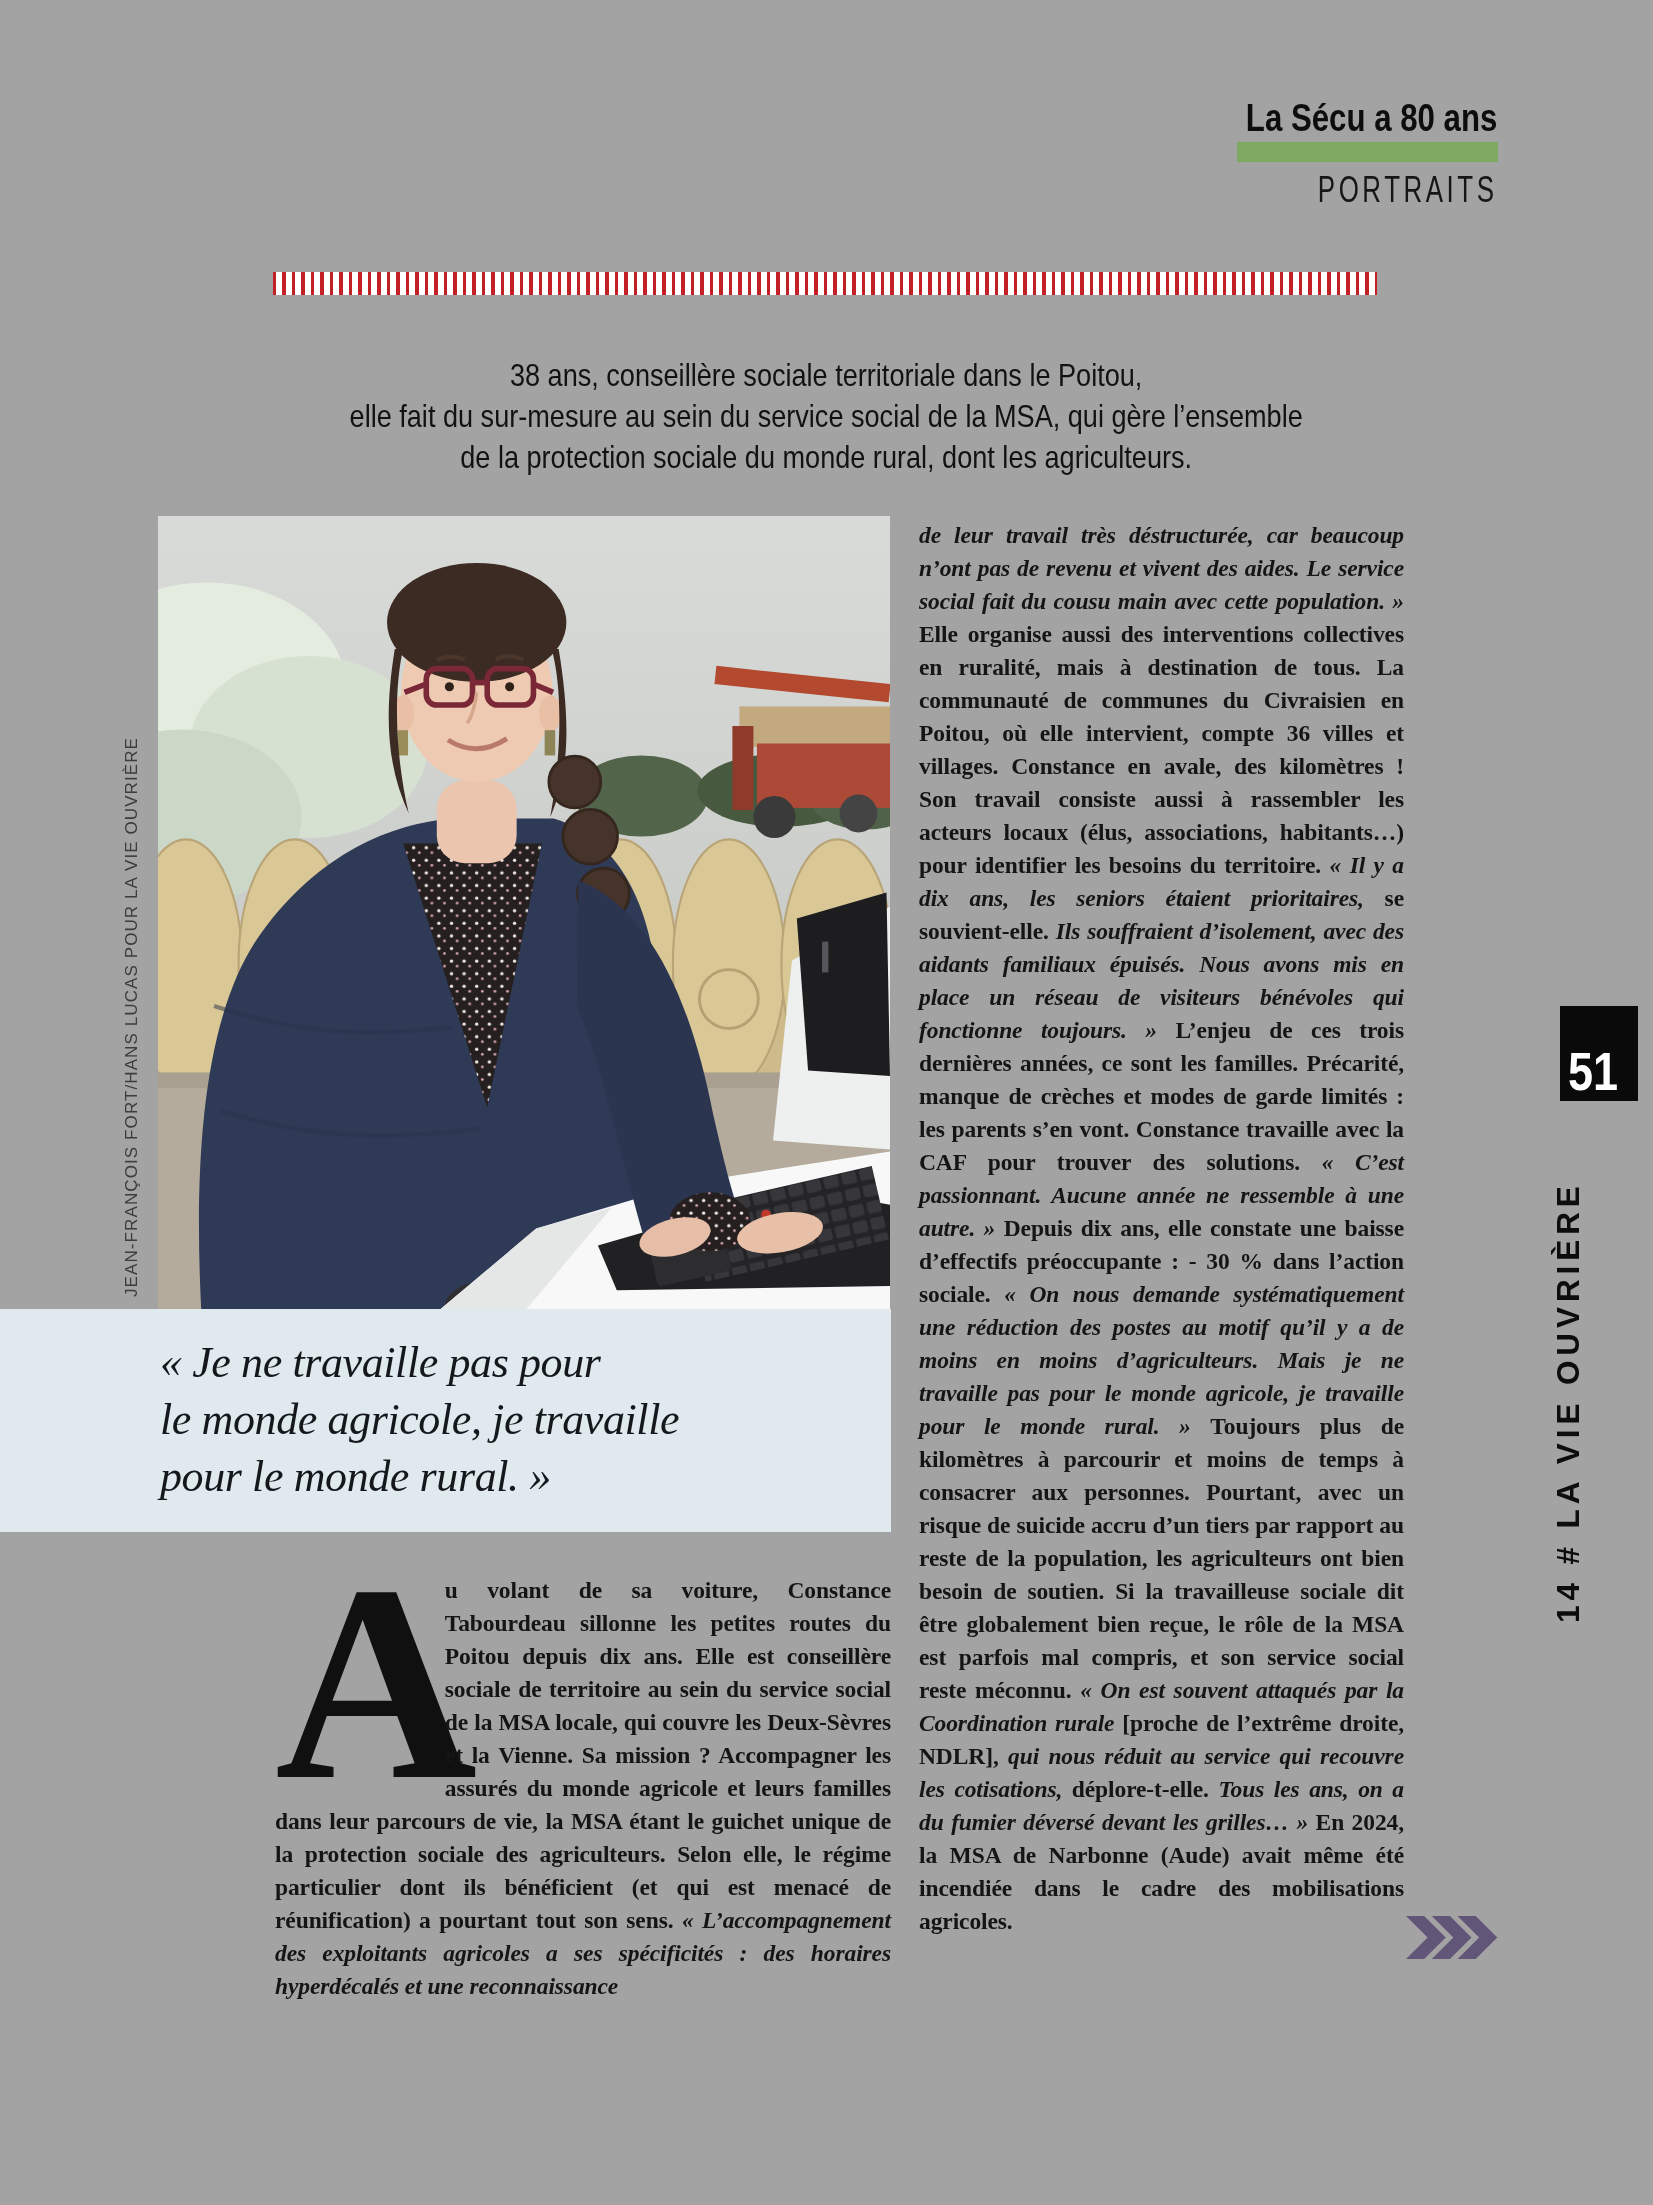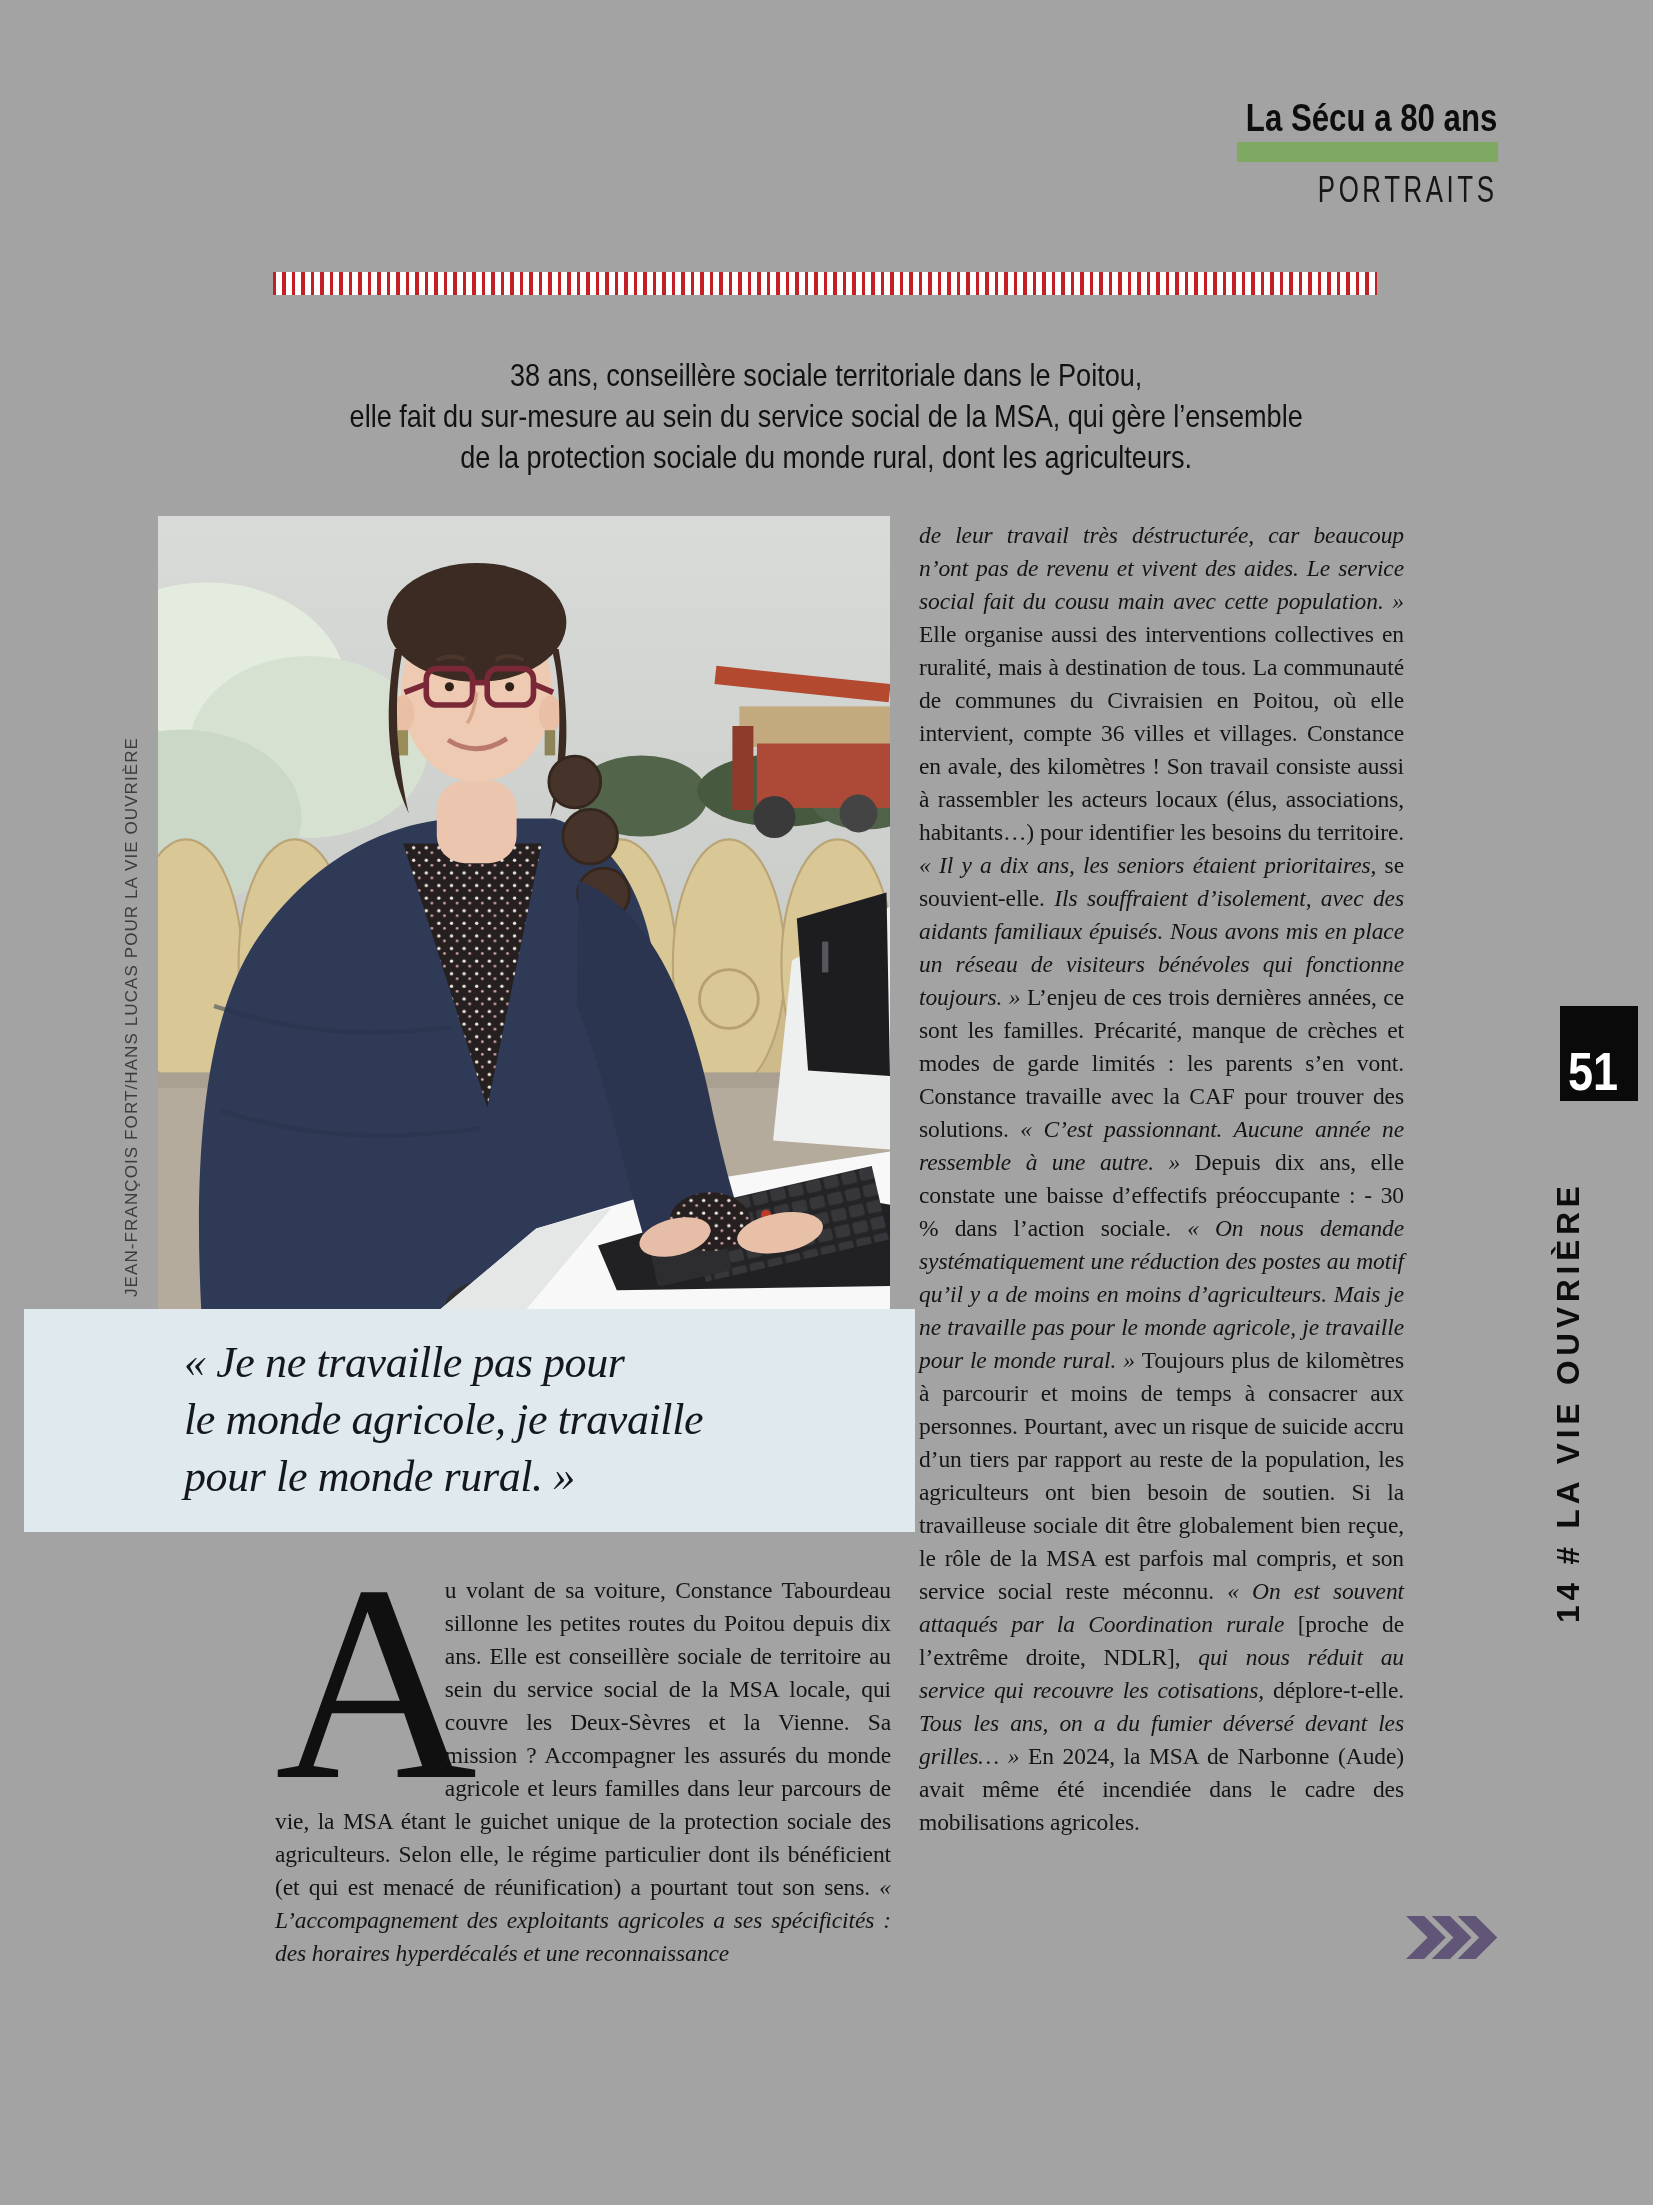--- a/index.html
+++ b/index.html
@@ -33,26 +33,26 @@
     line-height:41px;white-space:pre-line;transform:scaleX(.86);transform-origin:50% 0;color:#121212;}
   
   .photo{position:absolute;left:158px;top:516px;width:732px;height:798px;margin:0;overflow:hidden;}
   .photo svg{display:block;width:100%;height:100%;}
   .credit{position:absolute;left:118px;top:833px;height:464px;width:28px;
     font-family:"Liberation Sans",sans-serif;font-size:17px;letter-spacing:1.1px;color:#3c3c3c;
     writing-mode:vertical-rl;transform:rotate(180deg);white-space:nowrap;
     display:flex;align-items:center;justify-content:flex-start;}
   
   .quote-block{position:absolute;left:0;top:1309px;width:891px;height:223px;
-    background:var(--quote-bg,#dfe9ee);margin-left:24px;}
+    background:var(--quote-bg,#dfe9ee);}
   .quote{position:absolute;left:160px;top:25px;font-style:italic;font-size:44px;line-height:57px;
     color:#14181c;white-space:pre-line;letter-spacing:-0.4px;}
   
   .col{position:absolute;font-size:23.5px;line-height:33px;text-align:justify;
-    letter-spacing:-0.1px;color:#151515;hyphens:auto;}
+    letter-spacing:-0.1px;color:#151515;hyphens:auto;font-weight:bold;}
   .col .it{font-style:italic;}
   .col-left{left:275px;top:1574px;width:616px;height:462px;}
   .col-right{left:919px;top:519px;width:485px;height:1464px;}
   .dropcap{float:left;font-size:280px;line-height:0.70;width:160px;margin:11.2px 9.8px 0 0;
     color:#101010;text-align:left;}
   
   .pagenum-box{position:absolute;left:1560px;top:1006px;width:78px;height:95px;background:#0a0a0a;}
   .pagenum{position:absolute;left:8.4px;bottom:2.8px;color:#ffffff;font-family:"Liberation Sans",sans-serif;
     font-weight:bold;font-size:53px;line-height:53px;transform:scaleX(.85);transform-origin:0 100%;}
   .mag-vertical{position:absolute;left:1550px;top:1112px;height:511px;width:36px;

